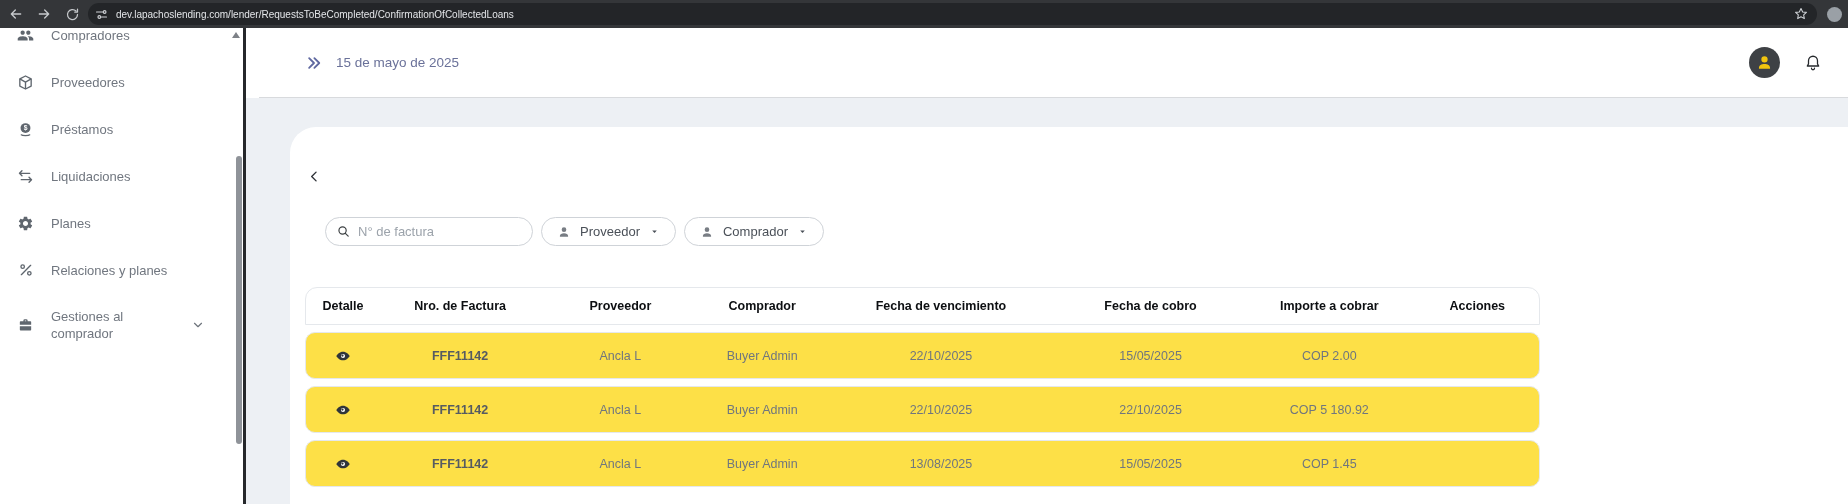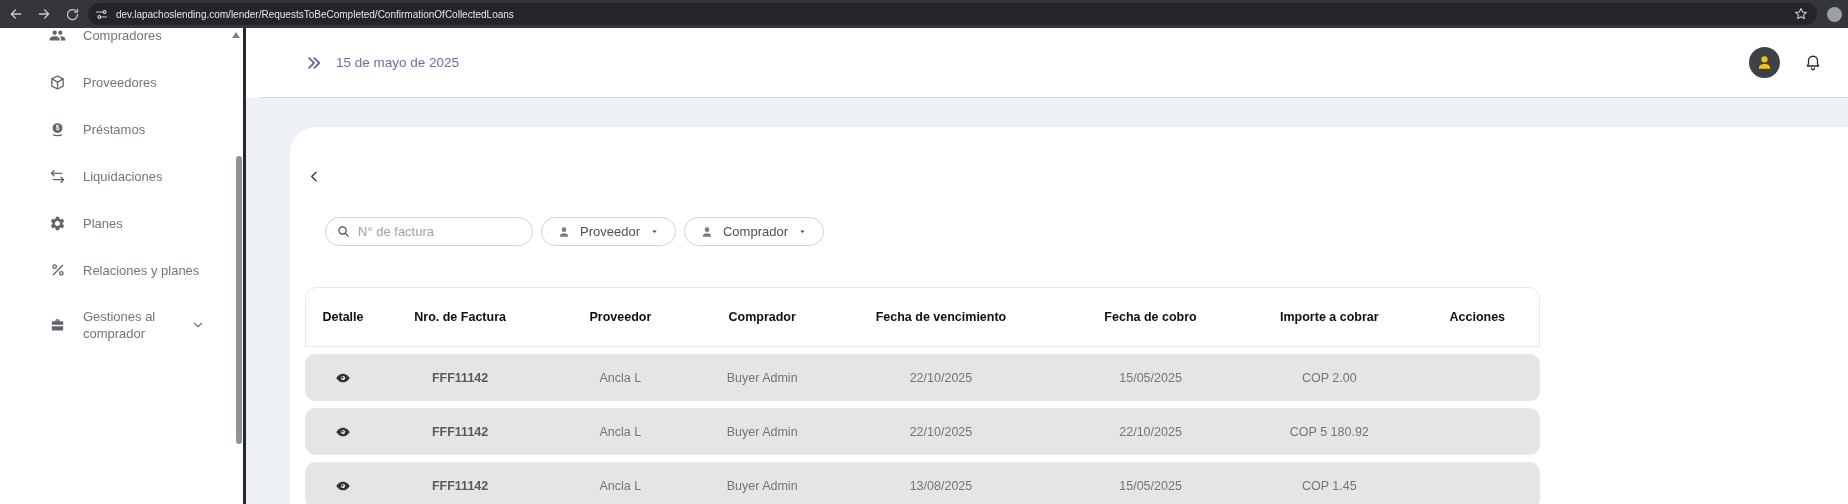--- a/index.html
+++ b/index.html
@@ -12,21 +12,21 @@
   .nav-btn { width:24px; height:24px; display:flex; align-items:center; justify-content:center; border-radius:50%; flex:0 0 auto; }
   .omnibox { flex:1; height:22px; background:#232528; border-radius:11px; display:flex; align-items:center;
              padding:0 8px 0 6px; gap:7px; min-width:0; }
   .omni-url { color:#e3e5e8; font-size:10px; white-space:nowrap; overflow:hidden; flex:1; }
   .profile-dot { width:15px; height:15px; border-radius:50%; background:#9aa0a6; flex:0 0 auto; margin-left:6px; }
 
   
   .app { position:absolute; top:28px; left:0; right:0; bottom:0; }
 
   .sidebar { position:absolute; left:0; top:0; bottom:0; width:243px; background:#fff; overflow:hidden; }
-  .side-nav { padding:0 8px 0 17px;margin-left:32px; }
+  .side-nav { padding:0 8px 0 17px; }
   .side-item { display:flex; align-items:center; gap:17px; height:20px; margin-bottom:27px; cursor:pointer; }
   .side-item:first-child { margin-top:-3px; }
   .side-item.two-line { height:36px; margin-bottom:31px; }
   .side-icon { width:17px; height:17px; flex:0 0 auto; display:flex; align-items:center; justify-content:center; color:#5f666e; }
   .side-label { font-size:13px; color:#70767f; white-space:nowrap; line-height:17px; }
   .two-line .side-label { white-space:normal; width:82px; }
   .side-chevron { margin-left:auto; margin-right:30px; color:#6e747c; display:flex; }
 
   .side-scroll-arrow { position:absolute; right:3px; top:4px; width:0; height:0;
       border-left:4px solid transparent; border-right:4px solid transparent; border-bottom:6px solid #7d8187; }
@@ -56,22 +56,22 @@
   .search-pill input { border:none; outline:none; flex:1; min-width:0; font-size:13px; color:#30343a;
                        font-family:"Liberation Sans", sans-serif; background:transparent; }
   .search-pill input::placeholder { color:#9ca3ab; }
   .drop-pill { height:29px; border:1px solid #cfd3d8; border-radius:15px; background:#fff;
                display:flex; align-items:center; gap:9px; padding:0 15px; cursor:pointer; }
   .drop-label { font-size:13px; color:#4a5058; }
   .pill-person { color:#787d84; display:flex; }
   .pill-caret { color:#4a5058; display:flex; }
 
   .table { width:1235px; margin:41px 0 0 15px; }
-  .t-head { display:flex; align-items:center; height:60px; border:1px solid #e5e8ec; border-radius:12px 12px 0 0; background:#fff; }
-  .t-row  { display:flex; align-items:center; height:47px; border:1px solid #e5e8ec; border-radius:10px; background:#e5e5e5; margin-top:7px; }
+  .t-head { display:flex; align-items:center; height:38px; border:1px solid #e5e8ec; border-radius:12px 12px 0 0; background:#fff; }
+  .t-row  { display:flex; align-items:center; height:47px; border:1px solid #e5e8ec; border-radius:10px; background:#fde047; margin-top:7px; }
   .t-row:first-of-type { margin-top:11px; }
   .cell { display:flex; align-items:center; justify-content:center; text-align:center; overflow:hidden; }
   .hcell { font-size:12.5px; font-weight:700; color:#0d0f12; }
   .dcell { font-size:12.5px; color:#70767e; }
   .dcell.invoice { font-weight:700; color:#565b62; }
   .c0{width:6%;} .c1{width:13%;} .c2{width:13%;} .c3{width:10%;}
   .c4{width:19%;} .c5{width:15%;} .c6{width:14%;} .c7{width:10%;}
   .eye-btn { display:flex; align-items:center; justify-content:center; cursor:pointer; color:#30353a; }
 
   svg { display:block; }

